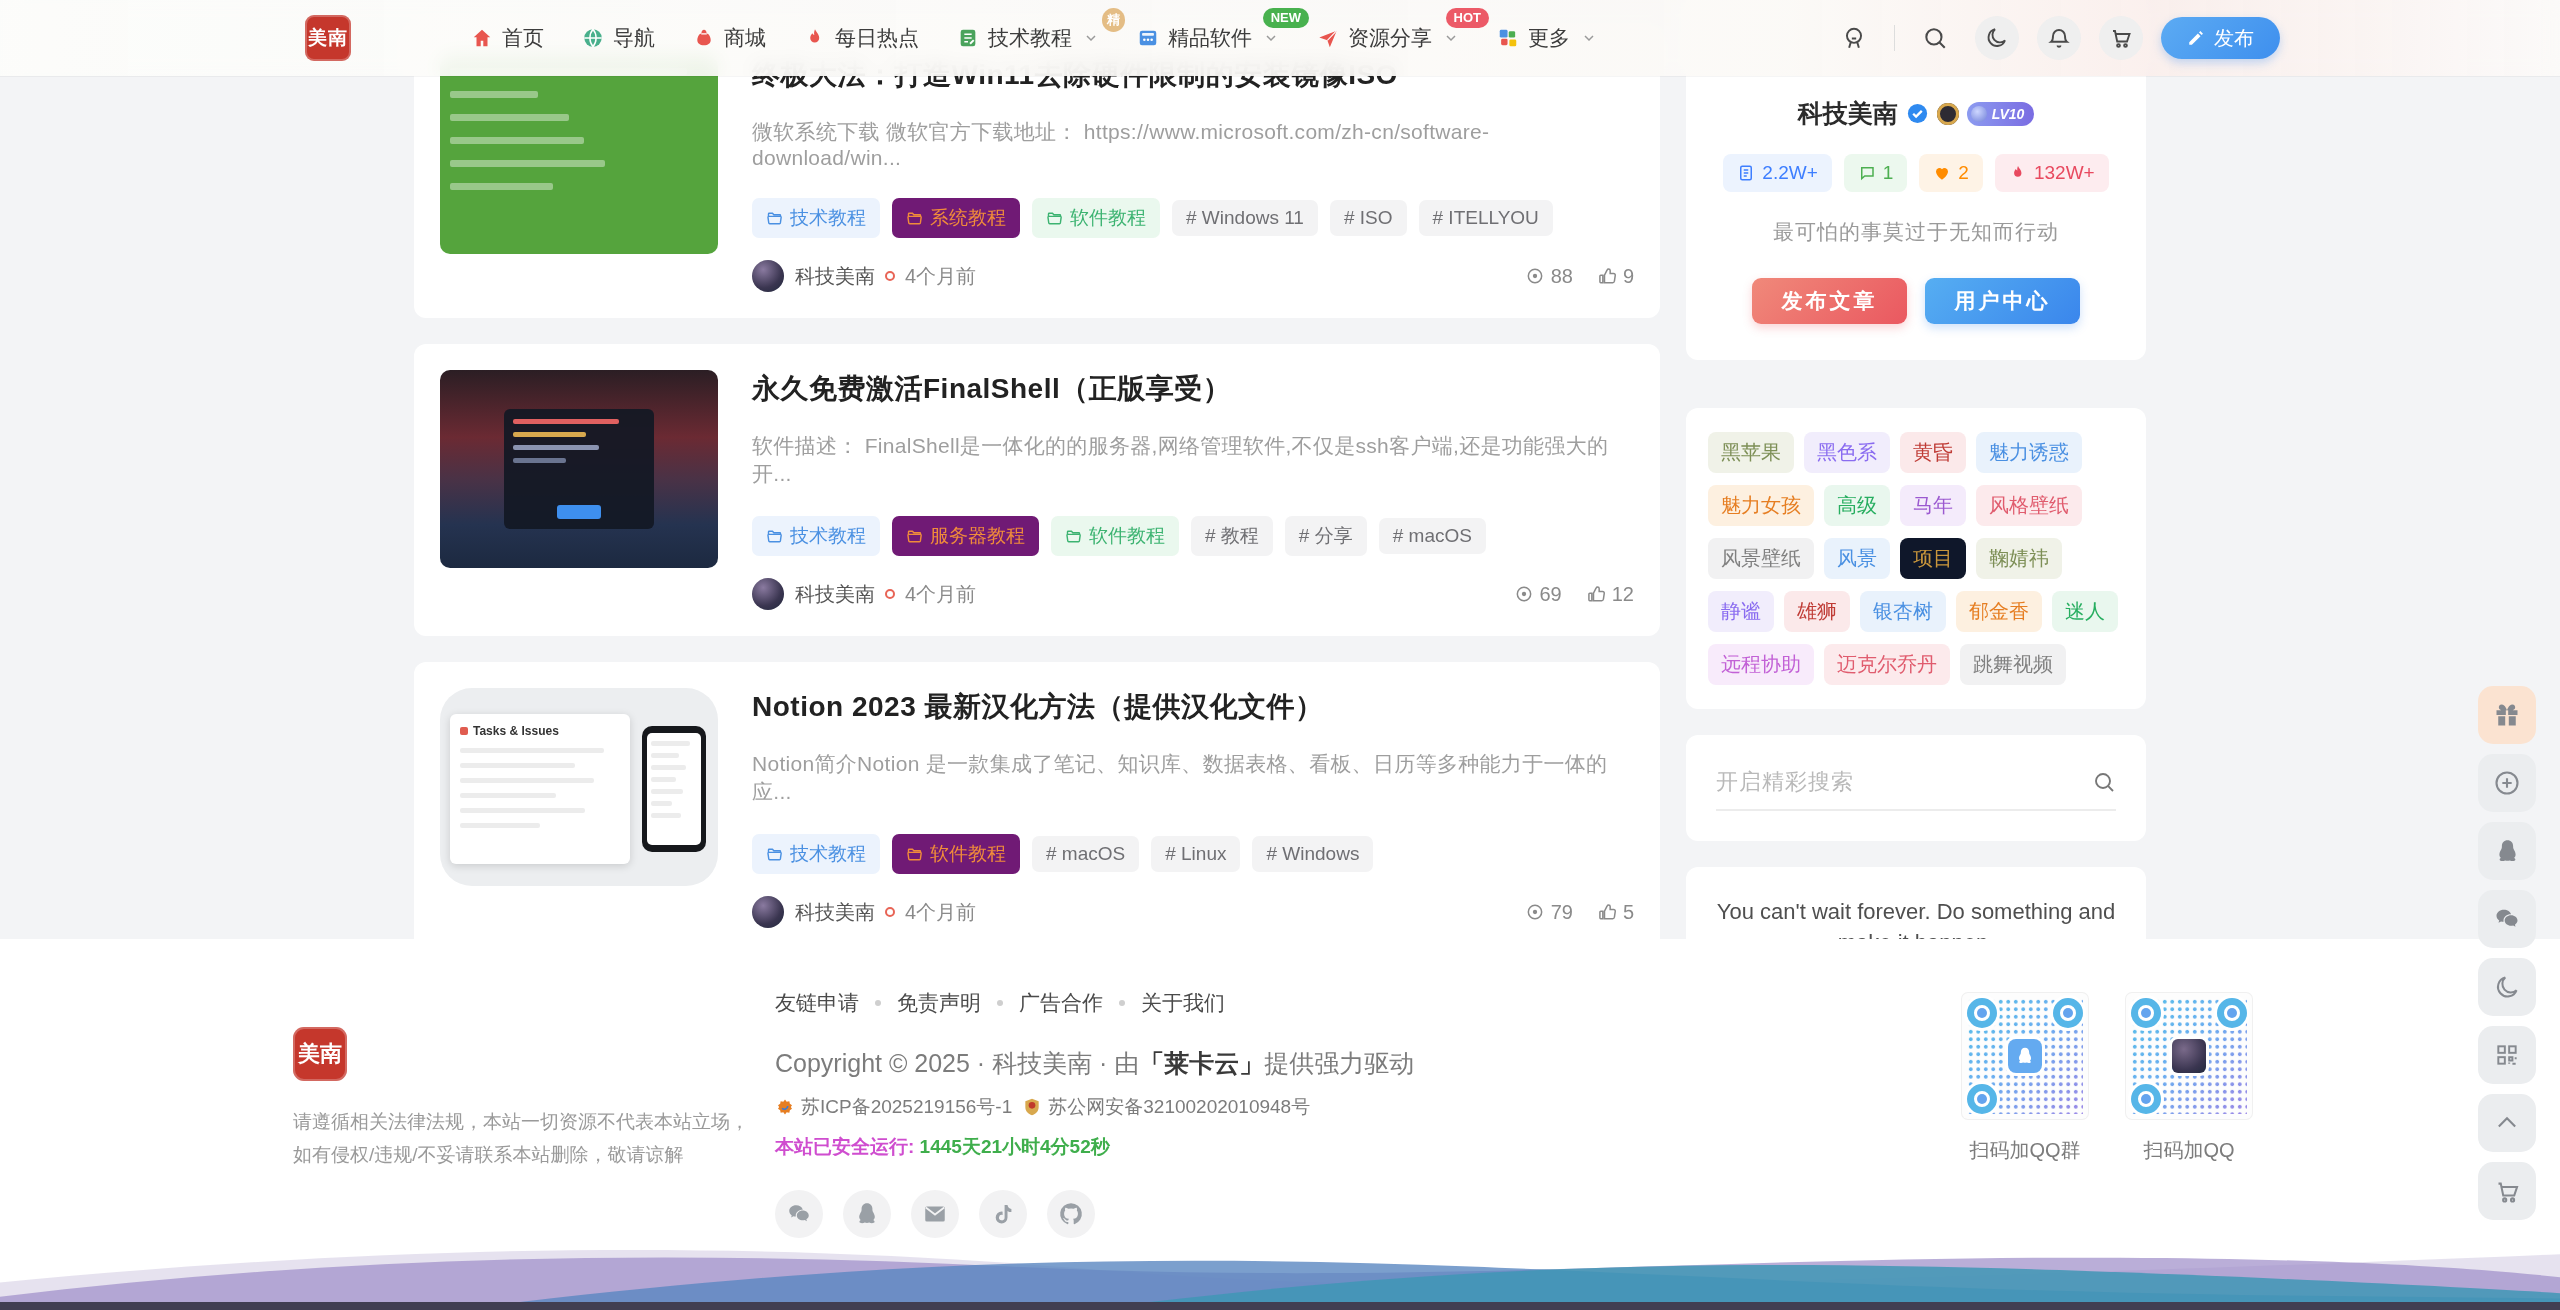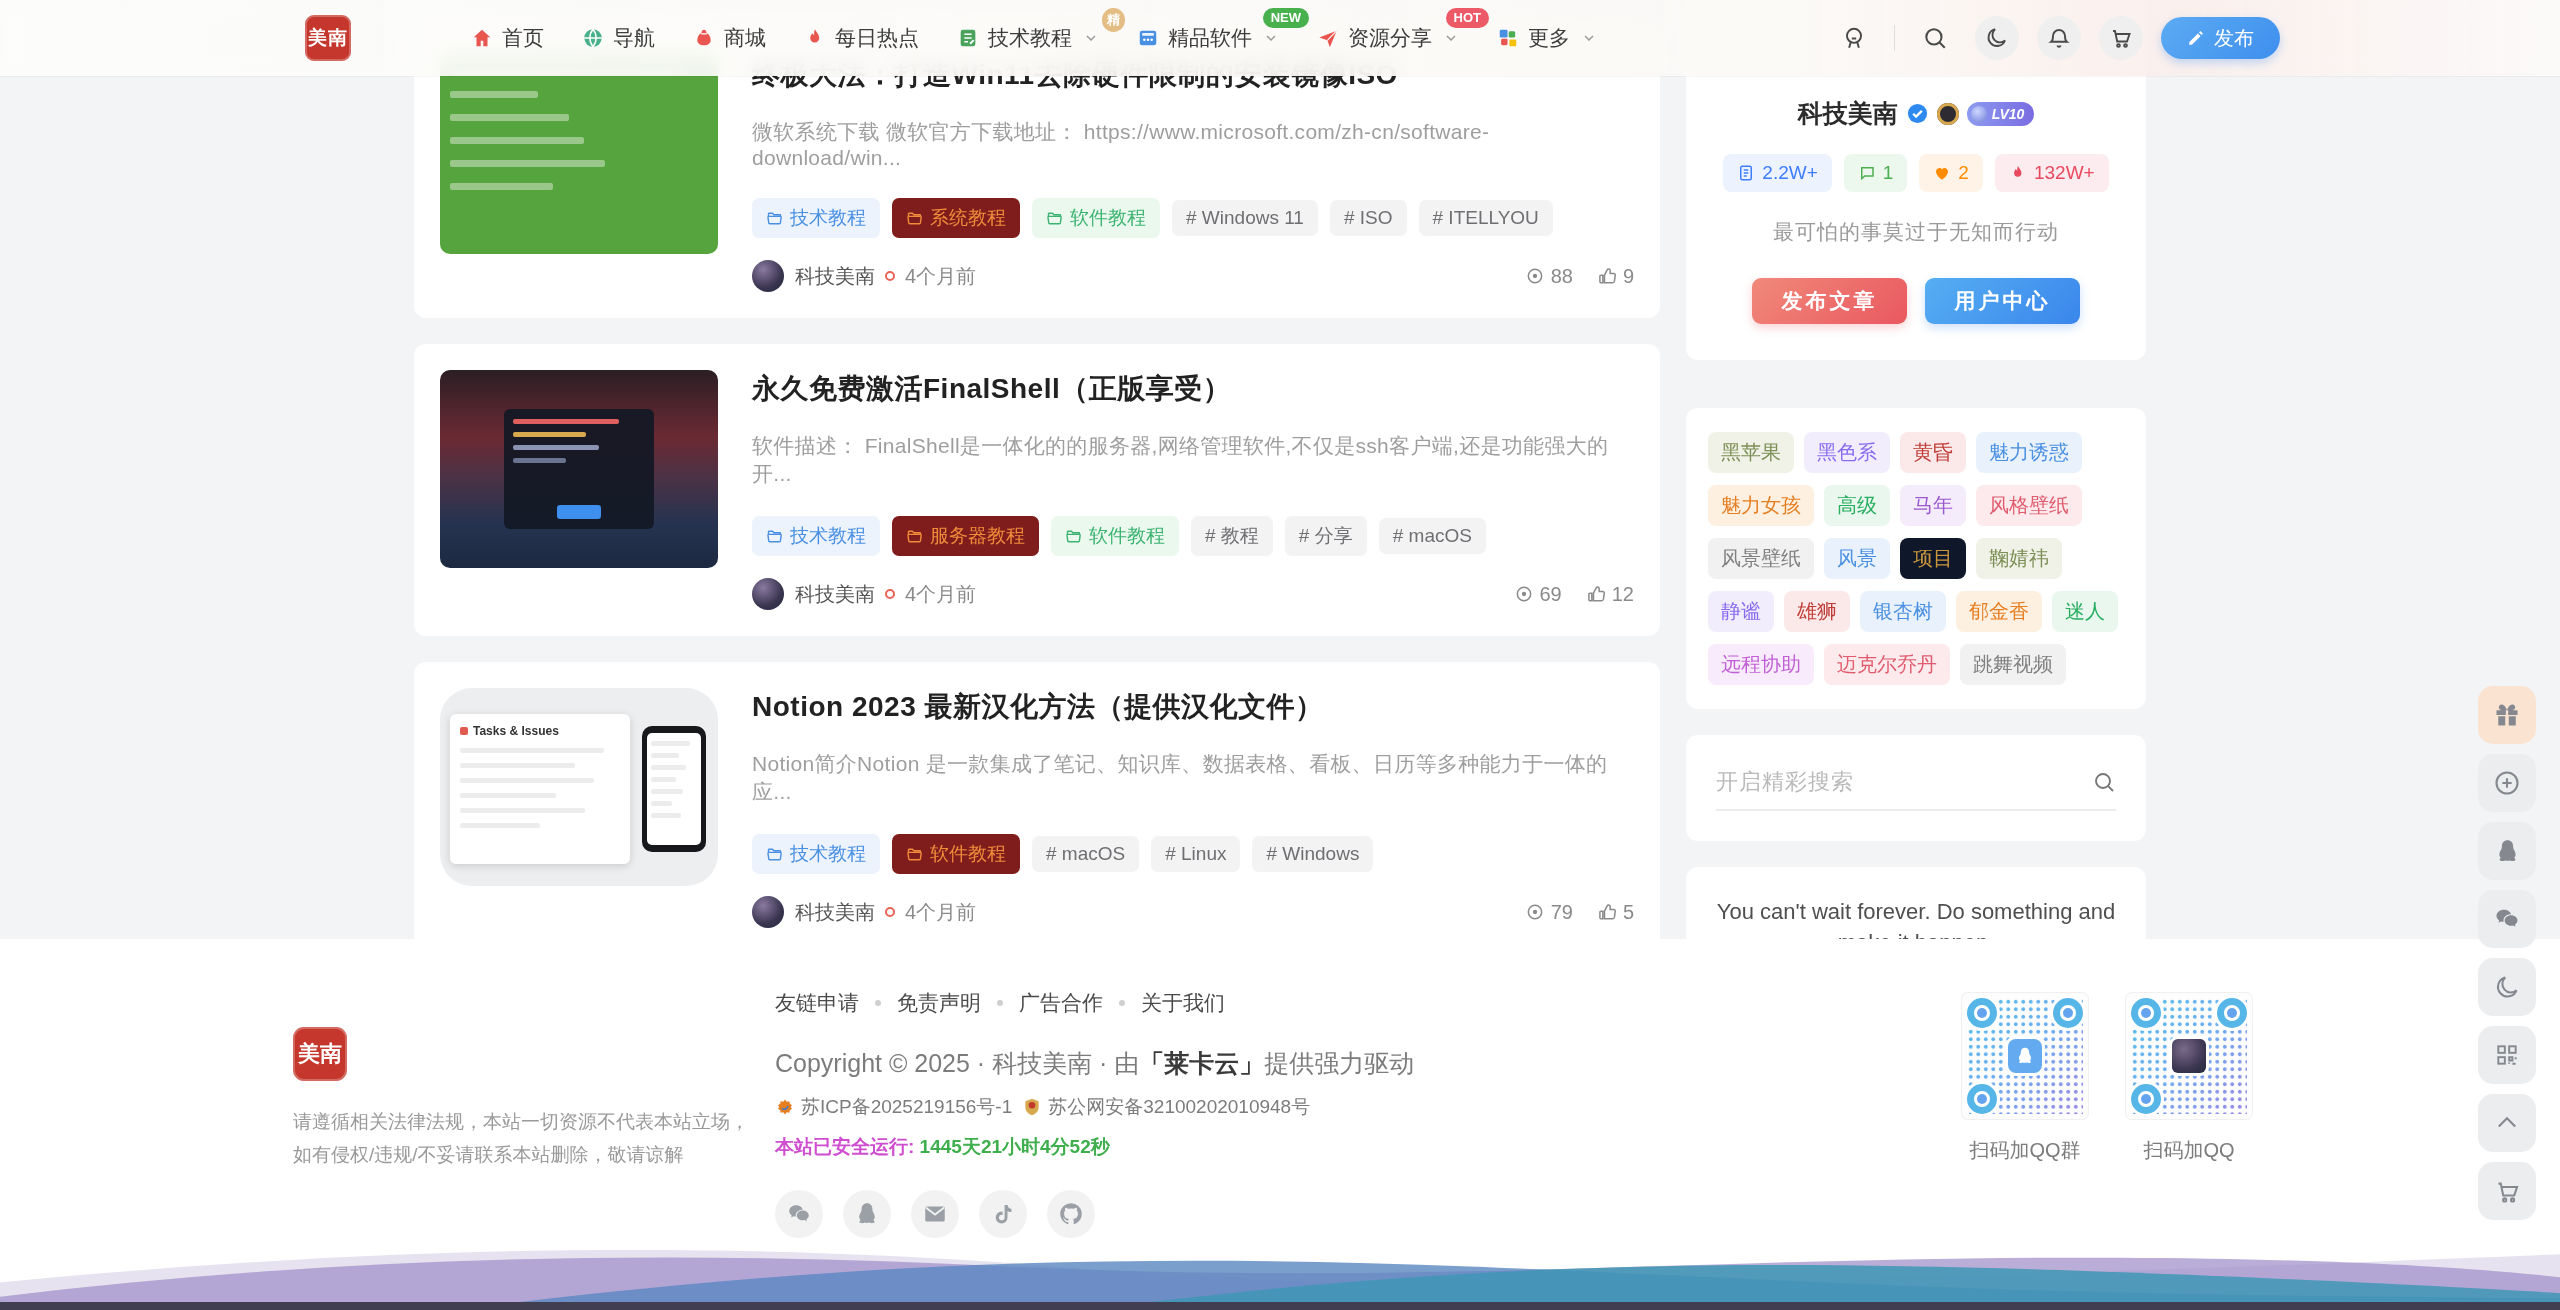--- a/index.html
+++ b/index.html
@@ -50,21 +50,21 @@
   .nrow { height:5px; background:#ececec; border-radius:2px; margin-top:10px; }
   .notion-phone { position:absolute; right:12px; top:38px; width:64px; height:126px; background:#16181c; border-radius:10px; padding:7px 5px; }
   .notion-phone .scr { width:100%; height:100%; background:#fff; border-radius:5px; padding:6px 4px; }
   .scr .nrow { margin-top:7px; }
   .art-body { margin-left:34px; flex:1; display:flex; flex-direction:column; }
   .art-title { font-size:28px; font-weight:700; color:#222; cursor:pointer; letter-spacing:.5px; }
   .art-excerpt { font-size:21px; color:#9e9e9e; margin-top:24px; letter-spacing:.3px; }
   .chip-row { display:flex; gap:12px; margin-top:28px; align-items:center; }
   .chip { display:inline-flex; align-items:center; gap:7px; font-size:19px; padding:7px 14px; border-radius:7px; cursor:pointer; white-space:nowrap; }
   .cat[data-c="blue"]   { color:#4a90e2; background:#ecf3fd; }
-  .cat[data-c="orange"] { color:#f08c3a; background:#7f1d1d; }
+  .cat[data-c="orange"] { color:#f08c3a; background:#701a75; }
   .cat[data-c="green"]  { color:#3cb371; background:#eaf8ee; }
   .hash { color:#6f6f73; background:#f3f3f4; }
   .art-meta { display:flex; align-items:center; margin-top:auto; padding-top:22px; font-size:20px; color:#8a8a8a; }
   .avatar { width:32px; height:32px; border-radius:50%; background:radial-gradient(circle at 35% 30%, #8a7aa0, #3a3550 60%, #20283c); margin-right:11px; flex:none; }
   .a-name { color:#555; }
   .red-dot { width:10px; height:10px; border:2px solid #e86456; border-radius:50%; margin:0 10px; }
   .meta-right { margin-left:auto; display:flex; align-items:flex-start; gap:24px; color:#8a8a8a; }
   .meta-stat { display:flex; align-items:center; gap:6px; }
 
   .load-more { display:flex; align-items:center; justify-content:center; gap:8px; font-size:21px; color:#8a8a8a; padding:26px 0; cursor:pointer; }

